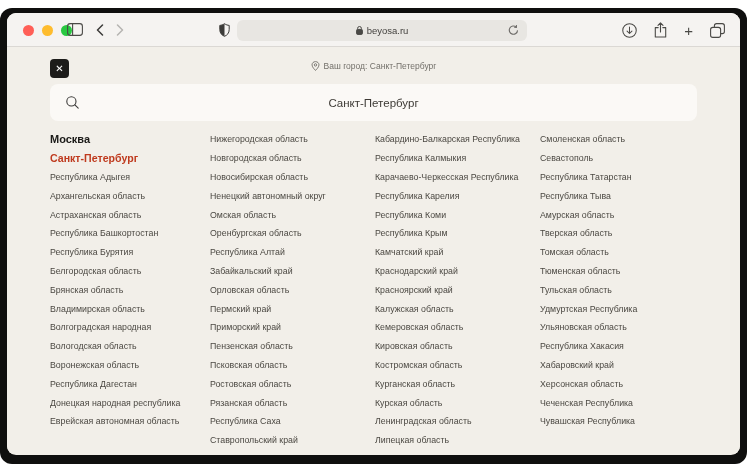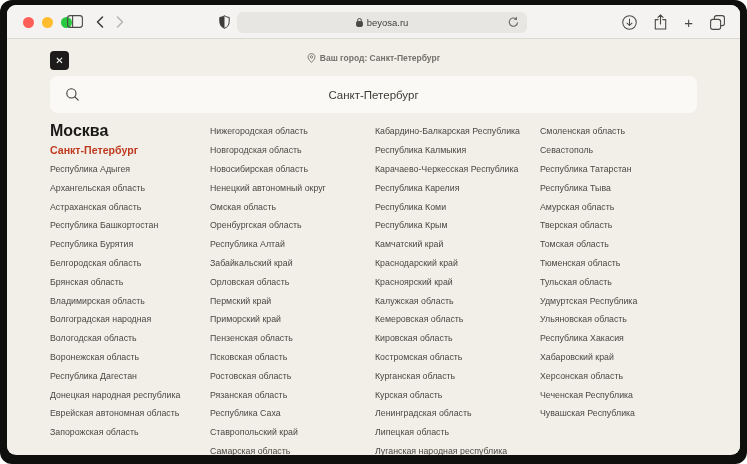--- a/index.html
+++ b/index.html
@@ -4,21 +4,21 @@
 <style>
   * { margin:0; padding:0; box-sizing:border-box; }
   html,body { background:#ffffff; }
   body {
     width:747px; height:464px;
     font-family:"Liberation Sans","DejaVu Sans",sans-serif;
     position:relative; overflow:hidden;
   }
   .screen {
     position:absolute; inset:0;
-    background:#0f0f0e; border-radius:12px; overflow:hidden;
+    background:#0f0f0e; border-radius:12px; overflow:hidden;margin-top:8px;
   }
   .window {
     position:absolute; left:7px; top:5px; right:7px; bottom:9px;
     border-radius:9px; background:#f2efe9; overflow:hidden;
   }
   
   .toolbar {
     position:relative; height:34px; background:#f5f3f1;
     border-bottom:1px solid #dbd8d4;
   }
@@ -48,42 +48,42 @@
   .content { position:relative; height:calc(100% - 35px); background:#f2efe9; }
   .close-btn {
     position:absolute; left:43px; top:12px; width:19px; height:19px;
     background:#1d1c1a; color:#ffffff; border-radius:4px;
     display:flex; align-items:center; justify-content:center;
     font-size:10px; cursor:pointer;
   }
   .your-city {
     position:absolute; left:0; right:0; top:14px;
     display:flex; align-items:center; justify-content:center; gap:4px;
-    font-size:8.5px; color:#73706a;font-weight:bold;
+    font-size:8.5px; color:#73706a;
   }
   .search-bar {
     position:absolute; left:43px; right:43px; top:37px; height:37px;
     background:#fbf9f6; border-radius:8px;
   }
   .search-icon { position:absolute; left:16px; top:12px; }
   .search-bar input {
     width:100%; height:100%; border:none; outline:none; background:transparent;
     text-align:center; font-size:11.5px; color:#3d3a35;
     font-family:"Liberation Sans","DejaVu Sans",sans-serif;
   }
   .regions-grid {
     position:absolute; left:43px; right:10px; top:83px;
     display:grid; grid-template-columns:160px 165px 165px auto;
   }
   .region-col { display:flex; flex-direction:column; }
   .region-item {
     height:18.8px; display:flex; align-items:center;
     font-size:8.8px; color:#4b4842; white-space:nowrap; cursor:pointer;
   }
-  .region-item.bold   { font-size:16px; font-weight:bold; color:#1b1a18; }
+  .region-item.bold   { font-size:11px; font-weight:bold; color:#1b1a18; }
   .region-item.active { font-size:10.6px; font-weight:bold; color:#bf3a1e; }
   svg { display:block; }
 </style>
 </head>
 <body>
 
 <div class="screen">
   <div class="window">
 
     <div class="toolbar">
@@ -192,21 +192,20 @@
             <div class="region-item">Республика Бурятия</div>
             <div class="region-item">Белгородская область</div>
             <div class="region-item">Брянская область</div>
             <div class="region-item">Владимирская область</div>
             <div class="region-item">Волгоградская народная</div>
             <div class="region-item">Вологодская область</div>
             <div class="region-item">Воронежская область</div>
             <div class="region-item">Республика Дагестан</div>
             <div class="region-item">Донецкая народная республика</div>
             <div class="region-item">Еврейская автономная область</div>
-            <div class="region-item">Запорожская область</div>
           </div>
           <div class="region-col">
             <div class="region-item">Нижегородская область</div>
             <div class="region-item">Новгородская область</div>
             <div class="region-item">Новосибирская область</div>
             <div class="region-item">Ненецкий автономный округ</div>
             <div class="region-item">Омская область</div>
             <div class="region-item">Оренбургская область</div>
             <div class="region-item">Республика Алтай</div>
             <div class="region-item">Забайкальский край</div>

